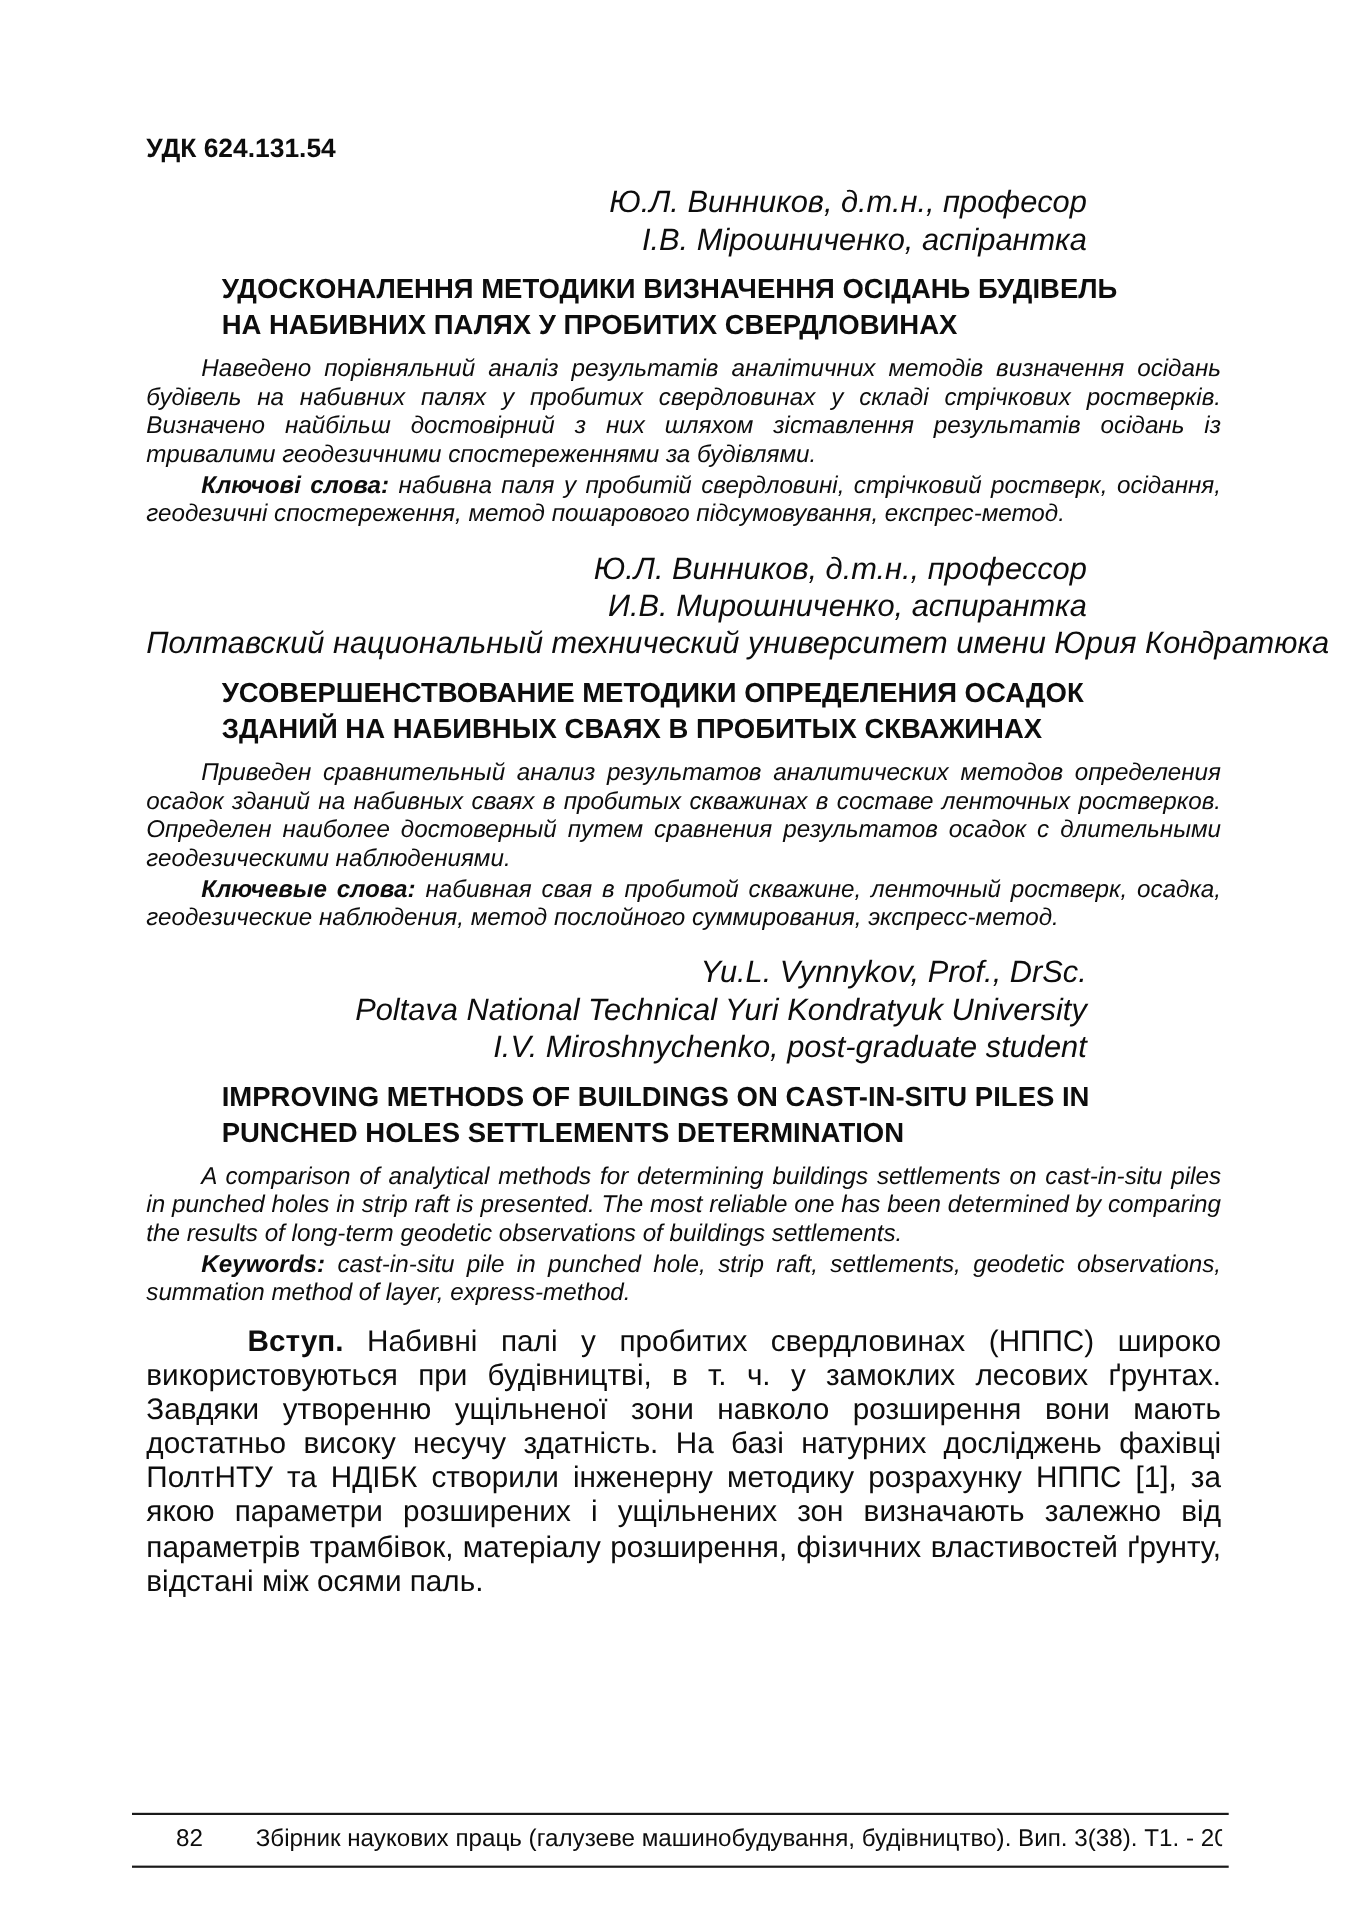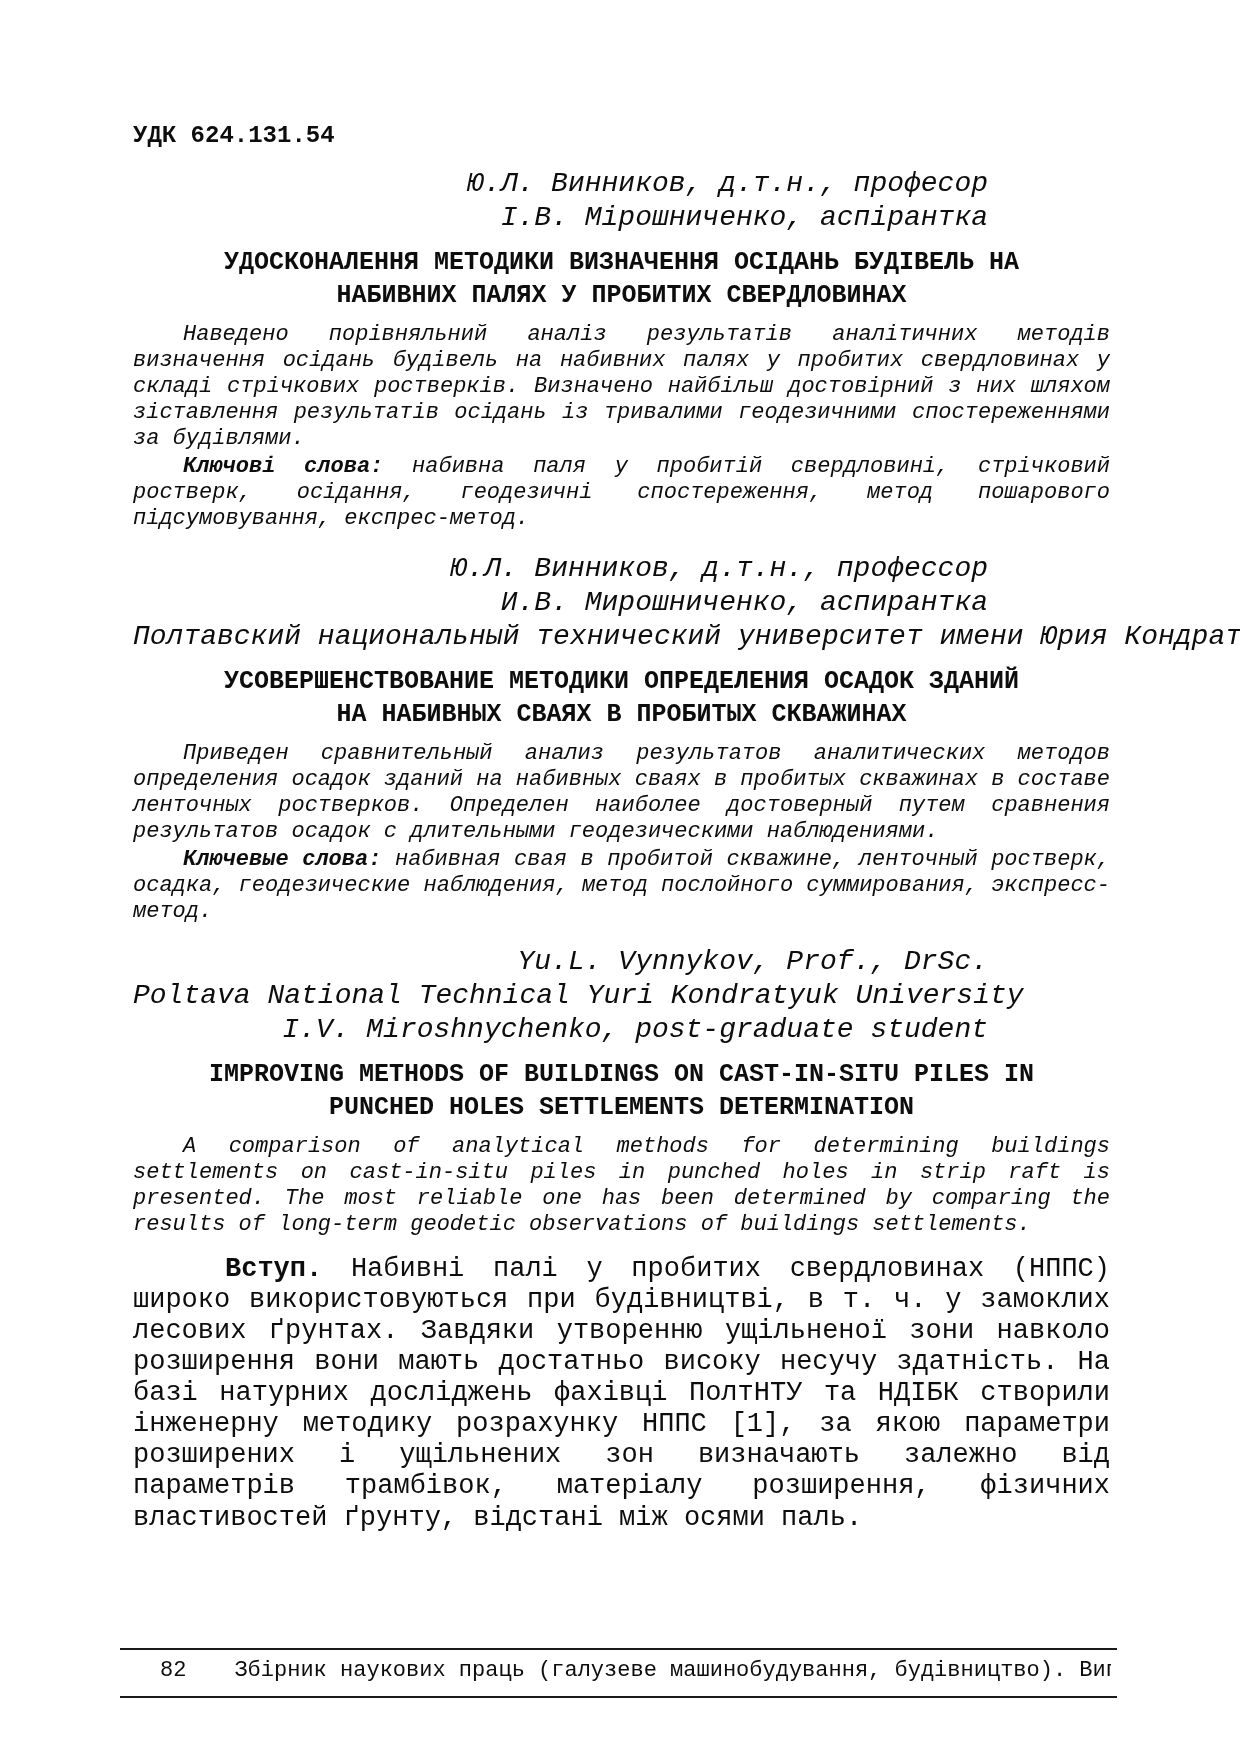--- a/index.html
+++ b/index.html
@@ -4,42 +4,41 @@
 <style>
   * { box-sizing: border-box; }
   html, body { margin: 0; padding: 0; background: #ffffff; }
   .page {
     position: relative;
     width: 1240px;
     height: 1754px;
     margin: 0 auto;
     background: #ffffff;
     color: #0d0d0d;
-    font-family: Liberation Mono, monospace;
+    font-family: Liberation Sans, sans-serif;
     padding: 122px 130px 0 133px;
     overflow: hidden;
   }
   .udc {
     font-weight: bold;
     font-size: 24px;
     line-height: 1.2;
     margin-bottom: 16px;
   }
   .authors {
     text-align: right;
     font-style: italic;
     font-size: 28px;
     line-height: 1.22;
     padding-right: 122px;
     margin: 4px 0 2px 0;
   }
   .authors.sep { margin-top: 20px; text-align: right; }
   .authors .line { white-space: nowrap; }
   .title {
-    text-align: center;
     font-weight: bold;
     font-size: 25px;
     line-height: 1.3;
     margin: 12px auto 10px auto;
     max-width: 840px;
   }
   .abstract {
     text-align: justify;
     font-style: italic;
     font-size: 22px;
@@ -110,20 +109,21 @@
   </section>
 
   <section>
     <div class="authors sep">
       <div class="line">Yu.L. Vynnykov, Prof., DrSc.</div>
       <div class="line">Poltava National Technical Yuri Kondratyuk University</div>
       <div class="line">I.V. Miroshnychenko, post-graduate student</div>
     </div>
     <div class="title">IMPROVING METHODS OF BUILDINGS ON CAST-IN-SITU PILES IN PUNCHED HOLES SETTLEMENTS DETERMINATION</div>
     <p class="abstract">A comparison of analytical methods for determining buildings settlements on cast-in-situ piles in punched holes in strip raft is presented. The most reliable one has been determined by comparing the results of long-term geodetic observations of buildings settlements.</p>
+    <p class="keywords"><span class="kw-label">Keywords:</span><span> cast-in-situ pile in punched hole, strip raft, settlements, geodetic observations, summation method of layer, express-method.</span></p>
   </section>
 
   <p class="body-text"><span class="lead">Вступ.</span><span> Набивні палі у пробитих свердловинах (НППС) широко використовуються при будівництві, в т. ч. у замоклих лесових ґрунтах. Завдяки утворенню ущільненої зони навколо розширення вони мають достатньо високу несучу здатність. На базі натурних досліджень фахівці ПолтНТУ та НДІБК створили інженерну методику розрахунку НППС [1], за якою параметри розширених і ущільнених зон визначають залежно від параметрів трамбівок, матеріалу розширення, фізичних властивостей ґрунту, відстані між осями паль.</span></p>
 
   <div class="footer">
     <span class="page-num">82</span>
     <span class="ftext">Збірник наукових праць (галузеве машинобудування, будівництво). Вип. 3(38). Т1. - 2013.- ПолтНТУ</span>
   </div>
 
 </div>

